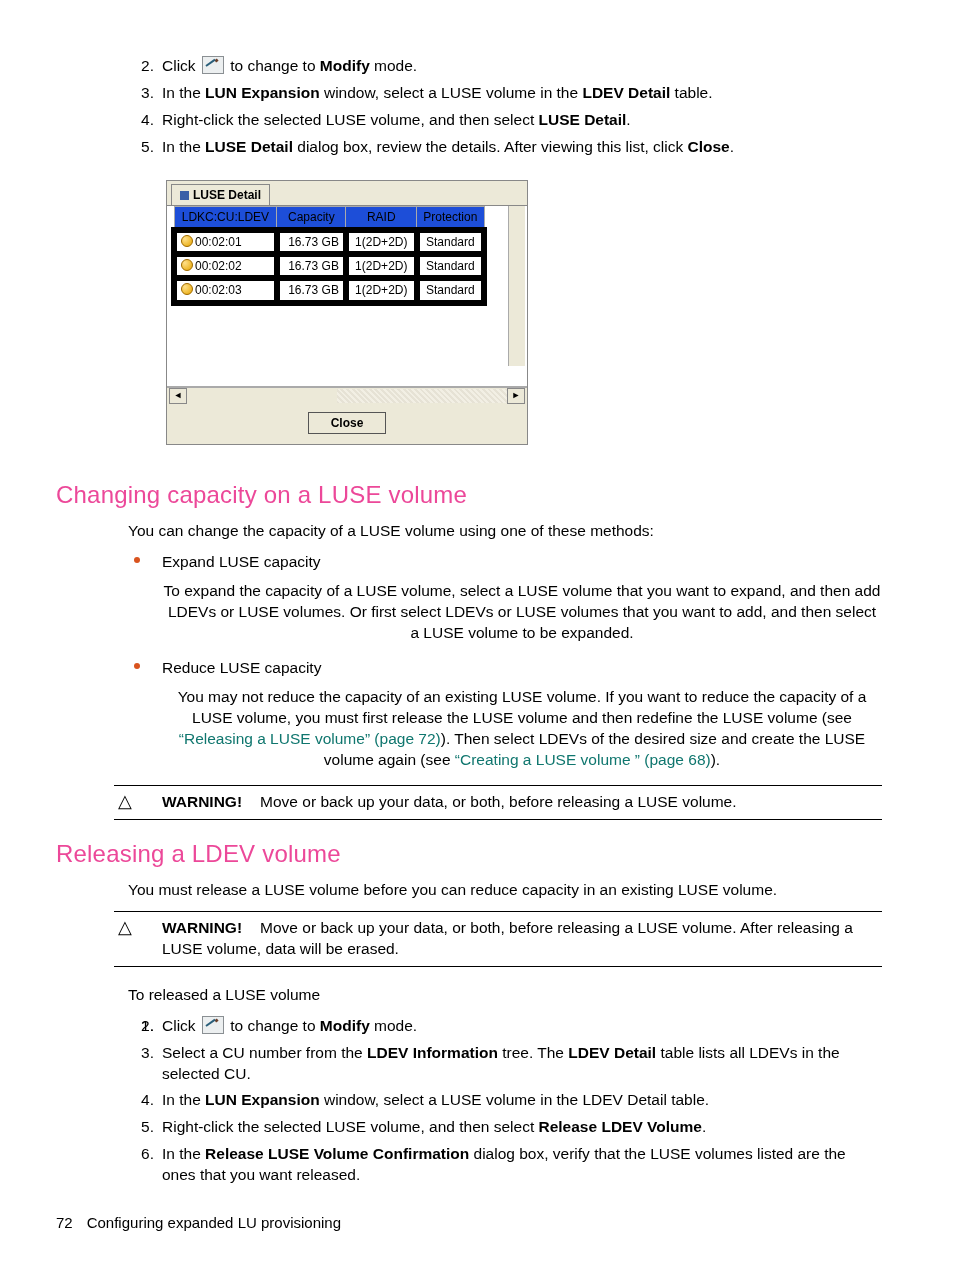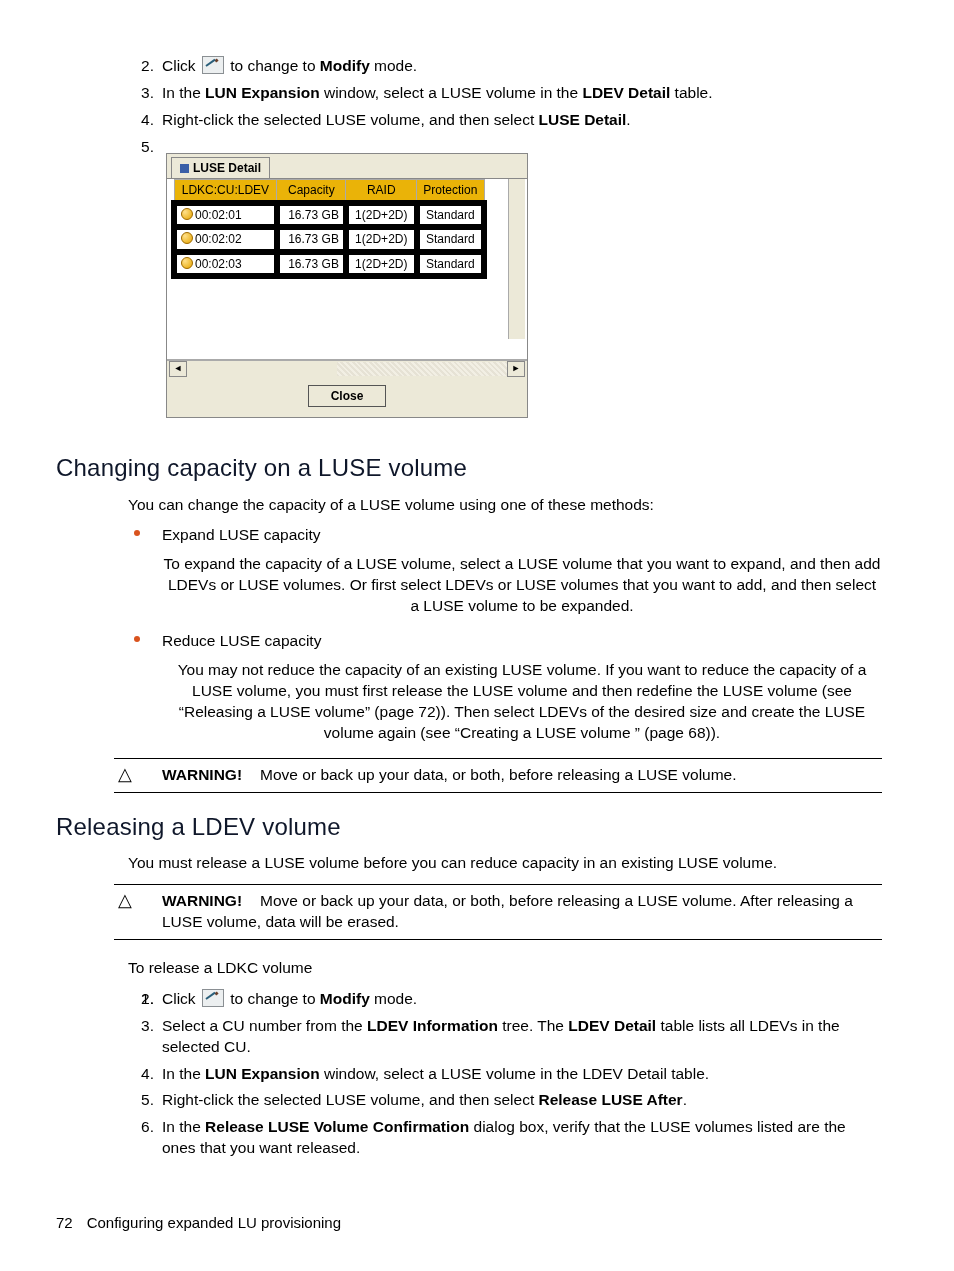--- a/index.html
+++ b/index.html
@@ -102,21 +102,21 @@
     margin-right: 4px;
     vertical-align: -1px;
   }
   .dlg-table {
     border-collapse: collapse;
     width: calc(100% - 22px);
     margin: 0 0 0 2px;
     background: #fff;
   }
   .dlg-table th {
-    background: #eab308;
+    background: #1d4ed8;
     border: 1px solid #aaa;
     font-weight: 400;
     padding: 2px 4px;
     text-align: center;
   }
   .dlg-table td {
     border: 6px solid #000000;
     padding: 1px 4px;
     white-space: nowrap;
   }
@@ -180,21 +180,21 @@
     display: inline-block;
     border: 1px solid #555;
     background: #ece9d8;
     padding: 2px 22px;
     font-weight: 700;
     font-size: 12px;
   }
 
   
   h2.sec {
-    color: #0f172a;
+    color: #ec4899;
     font-weight: 400;
     font-size: 24px;
     margin: 8px 0 10px 0;
     letter-spacing: 0.2px;
   }
   .intro {
     margin: 0 0 10px 72px;
   }
 
   
@@ -214,21 +214,21 @@
     top: 5px;
     width: 6px; height: 6px;
     border-radius: 50%;
     background: #d9531e;
   }
   ul.bul .desc {
     margin-top: 8px;
     text-align: center;
   }
 
-  a.xref { color: #000000; text-decoration: none; }
+  a.xref { color: #0f766e; text-decoration: none; }
 
   
   .warn {
     border-top: 1px solid #000;
     border-bottom: 1px solid #000;
     margin: 8px 0 18px 58px;
     padding: 6px 0 6px 48px;
     position: relative;
   }
   .warn .tri {
@@ -268,20 +268,23 @@
       </span>
     </li>
     <li>
       <span class="num">4.</span>
       <span>
         <span>Right-click the selected LUSE volume, and then select </span><b>LUSE Detail</b><span>.</span>
       </span>
     </li>
     <li>
       <span class="num">5.</span>
+      <span>
+        <span>In the </span><b>LUSE Detail</b><span> dialog box, review the details. After viewing this list, click </span><b>Close</b><span>.</span>
+      </span>
     </li>
   </ol>
 
   <div class="dlg-wrap">
     <div class="dlg">
       <div class="dlg-tab">
         <span class="tab"><span class="sq"></span><span>LUSE Detail</span></span>
       </div>
       <div class="dlg-body">
         <div class="white">
@@ -353,21 +356,21 @@
   </div>
 
   <h2 class="sec">Releasing a LDEV volume</h2>
   <p class="intro">You must release a LUSE volume before you can reduce capacity in an existing LUSE volume.</p>
 
   <div class="warn">
     <span class="tri">△</span>
     <b class="lbl">WARNING!</b><span>Move or back up your data, or both, before releasing a LUSE volume. After releasing a LUSE volume, data will be erased.</span>
   </div>
 
-  <p class="intro" style="margin-top:4px">To release a LDKC volume</p>
+  <p class="intro" style="margin-top:4px">To released a LUSE volume</p>
 
   <ol class="steps">
     <li>
       <span class="num">1.</span>
     </li>
     <li>
       <span class="num">2.</span>
       <span>
         <span>Click </span><span class="modify-icon"></span><span> to change to </span><b>Modify</b><span> mode.</span>
       </span>
@@ -380,21 +383,21 @@
     </li>
     <li>
       <span class="num">4.</span>
       <span>
         <span>In the </span><b>LUN Expansion</b><span> window, select a LUSE volume in the LDEV Detail table.</span>
       </span>
     </li>
     <li>
       <span class="num">5.</span>
       <span>
-        <span>Right-click the selected LUSE volume, and then select </span><b>Release LUSE After</b><span>.</span>
+        <span>Right-click the selected LUSE volume, and then select </span><b>Release LDEV Volume</b><span>.</span>
       </span>
     </li>
     <li>
       <span class="num">6.</span>
       <span>
         <span>In the </span><b>Release LUSE Volume Confirmation</b><span> dialog box, verify that the LUSE volumes listed are the ones that you want released.</span>
       </span>
     </li>
   </ol>
 

